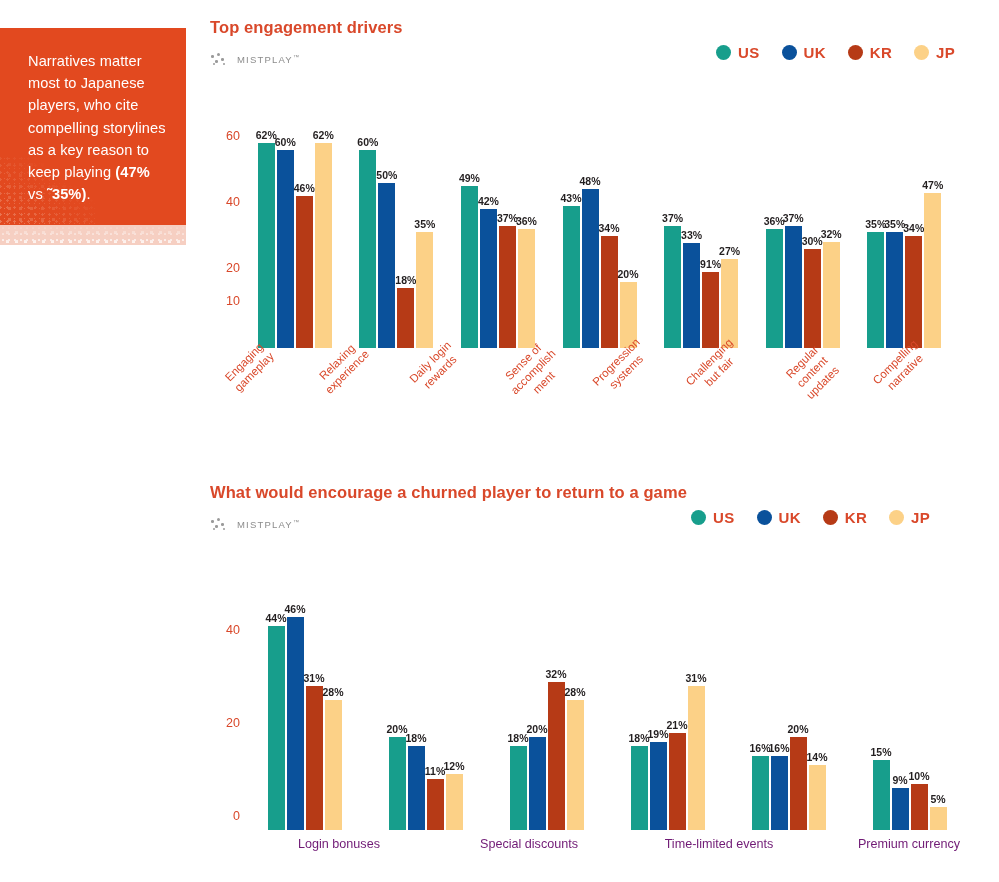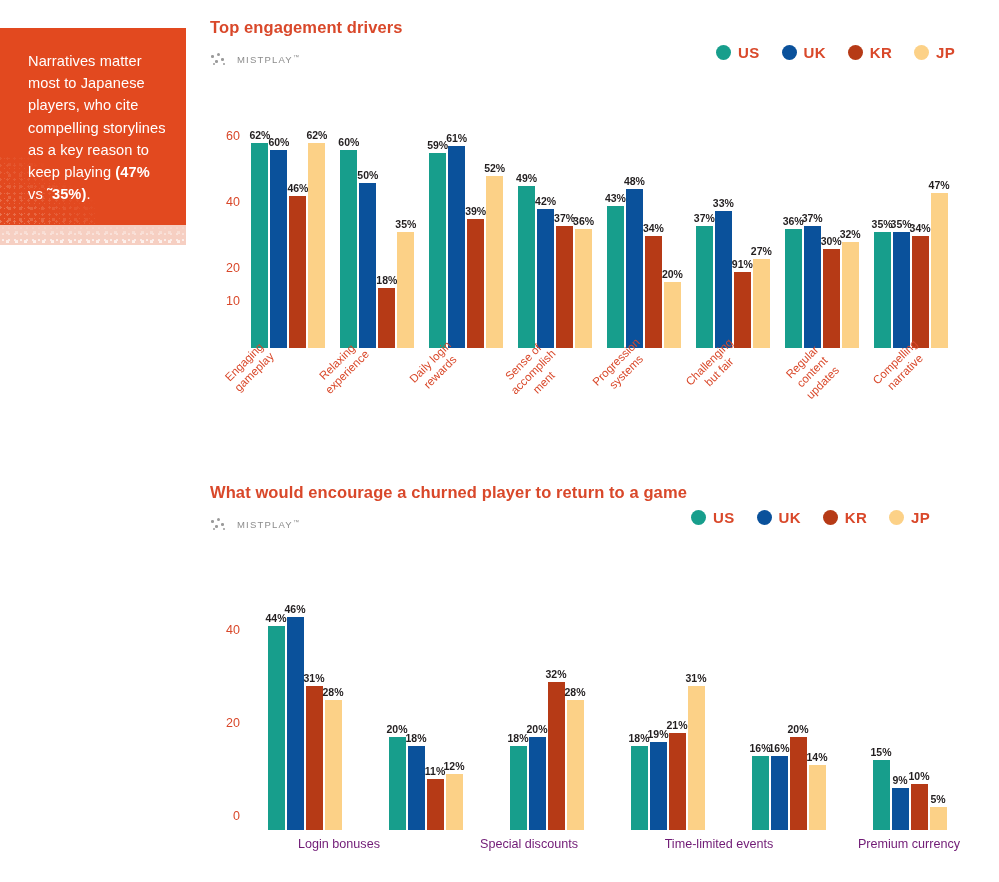--- a/index.html
+++ b/index.html
@@ -214,40 +214,20 @@
                 <div class="vlabel" style="bottom: calc(100% + 2px);">18%</div>
               </div>
               <div class="bar" style="height: 115.769px;">
                 <div class="fill" style="background: rgb(252, 209, 135); height: 100%;"></div>
                 <div class="vlabel" style="bottom: calc(100% + 2px);">35%</div>
               </div>
             </div>
           </div>
           <div class="group">
             <div class="bars">
-              <div class="bar" style="height: 195.154px;">
-                <div class="fill" style="background: rgb(23, 158, 140); height: 100%;"></div>
-                <div class="vlabel" style="bottom: calc(100% + 2px);">59%</div>
-              </div>
-              <div class="bar" style="height: 201.769px;">
-                <div class="fill" style="background: rgb(10, 81, 155); height: 100%;"></div>
-                <div class="vlabel" style="bottom: calc(100% + 2px);">61%</div>
-              </div>
-              <div class="bar" style="height: 129px;">
-                <div class="fill" style="background: rgb(182, 58, 22); height: 100%;"></div>
-                <div class="vlabel" style="bottom: calc(100% + 2px);">39%</div>
-              </div>
-              <div class="bar" style="height: 172px;">
-                <div class="fill" style="background: rgb(252, 209, 135); height: 100%;"></div>
-                <div class="vlabel" style="bottom: calc(100% + 2px);">52%</div>
-              </div>
-            </div>
-          </div>
-          <div class="group">
-            <div class="bars">
               <div class="bar" style="height: 162.077px;">
                 <div class="fill" style="background: rgb(23, 158, 140); height: 100%;"></div>
                 <div class="vlabel" style="bottom: calc(100% + 2px);">49%</div>
               </div>
               <div class="bar" style="height: 138.923px;">
                 <div class="fill" style="background: rgb(10, 81, 155); height: 100%;"></div>
                 <div class="vlabel" style="bottom: calc(100% + 2px);">42%</div>
               </div>
               <div class="bar" style="height: 122.385px;">
                 <div class="fill" style="background: rgb(182, 58, 22); height: 100%;"></div>
@@ -278,21 +258,21 @@
                 <div class="vlabel" style="bottom: calc(100% + 2px);">20%</div>
               </div>
             </div>
           </div>
           <div class="group">
             <div class="bars">
               <div class="bar" style="height: 122.385px;">
                 <div class="fill" style="background: rgb(23, 158, 140); height: 100%;"></div>
                 <div class="vlabel" style="bottom: calc(100% + 2px);">37%</div>
               </div>
-              <div class="bar" style="height: 137px;">
+              <div class="bar" style="height: 105px;">
                 <div class="fill" style="background: rgb(10, 81, 155); height: 100%;"></div>
                 <div class="vlabel" style="bottom: calc(100% + 2px);">33%</div>
               </div>
               <div class="bar" style="height: 76.0769px;">
                 <div class="fill" style="background: rgb(182, 58, 22); height: 100%;"></div>
                 <div class="vlabel" style="bottom: calc(100% + 2px);">91%</div>
               </div>
               <div class="bar" style="height: 89.3077px;">
                 <div class="fill" style="background: rgb(252, 209, 135); height: 100%;"></div>
                 <div class="vlabel" style="bottom: calc(100% + 2px);">27%</div>

